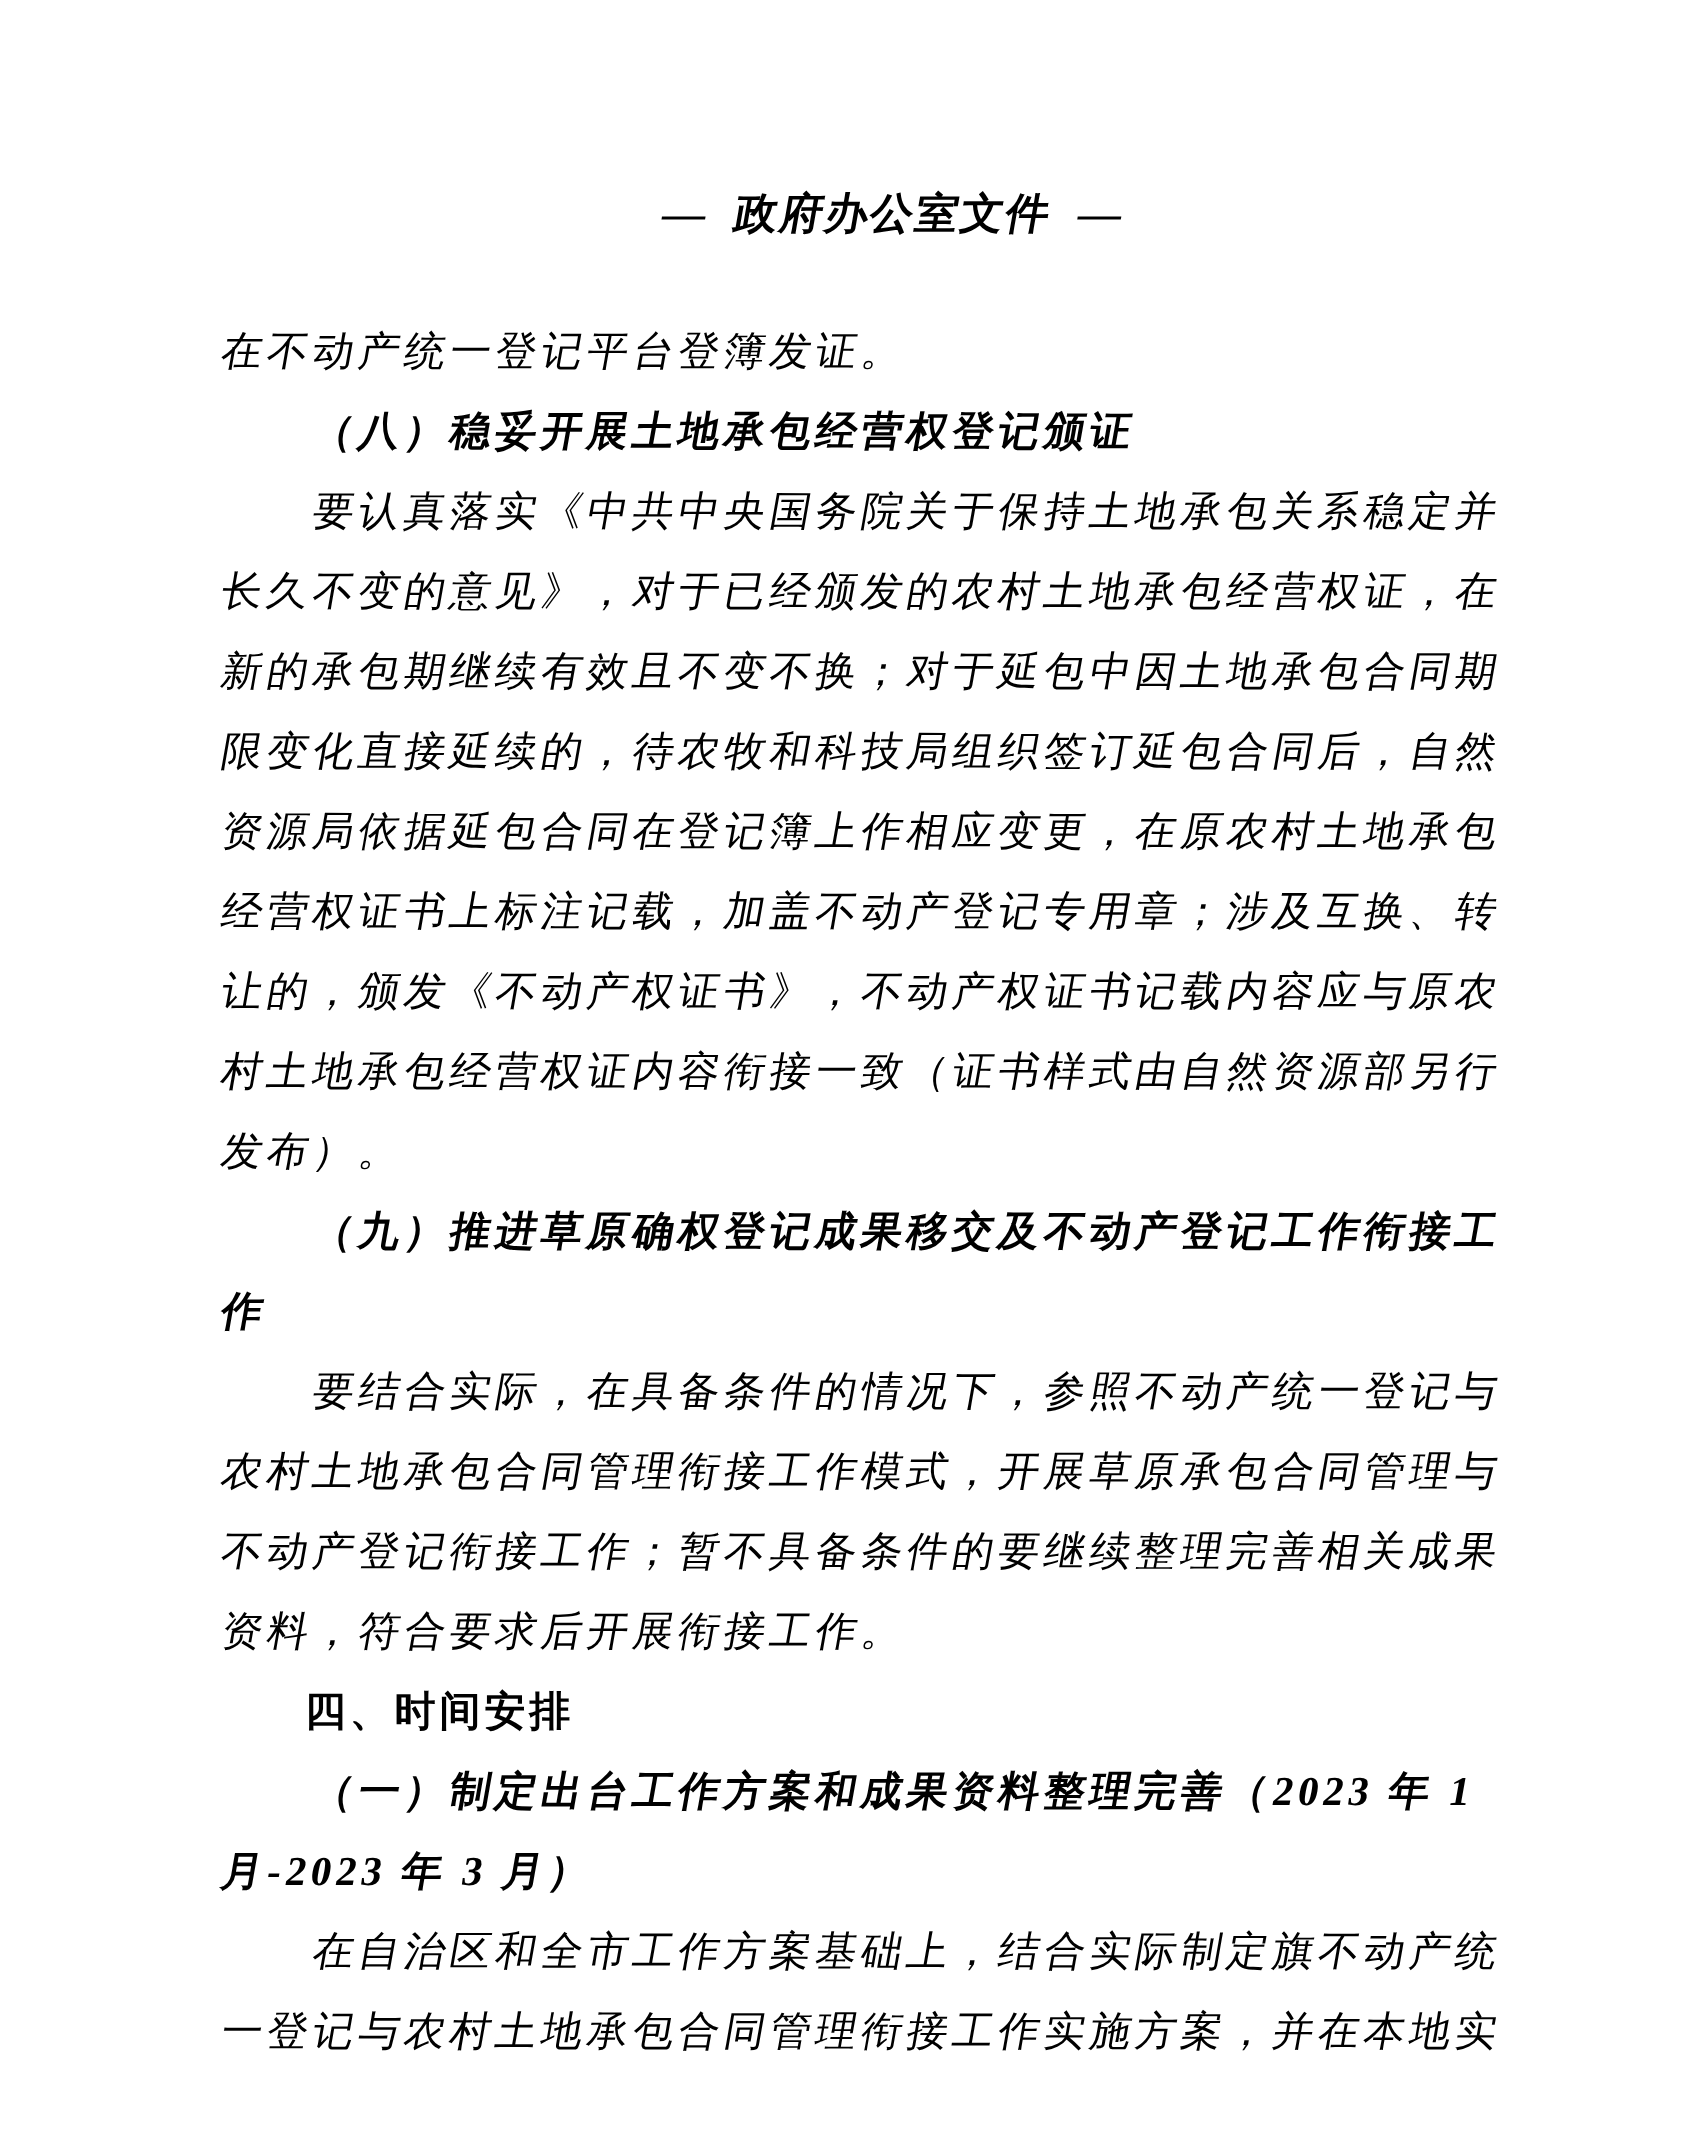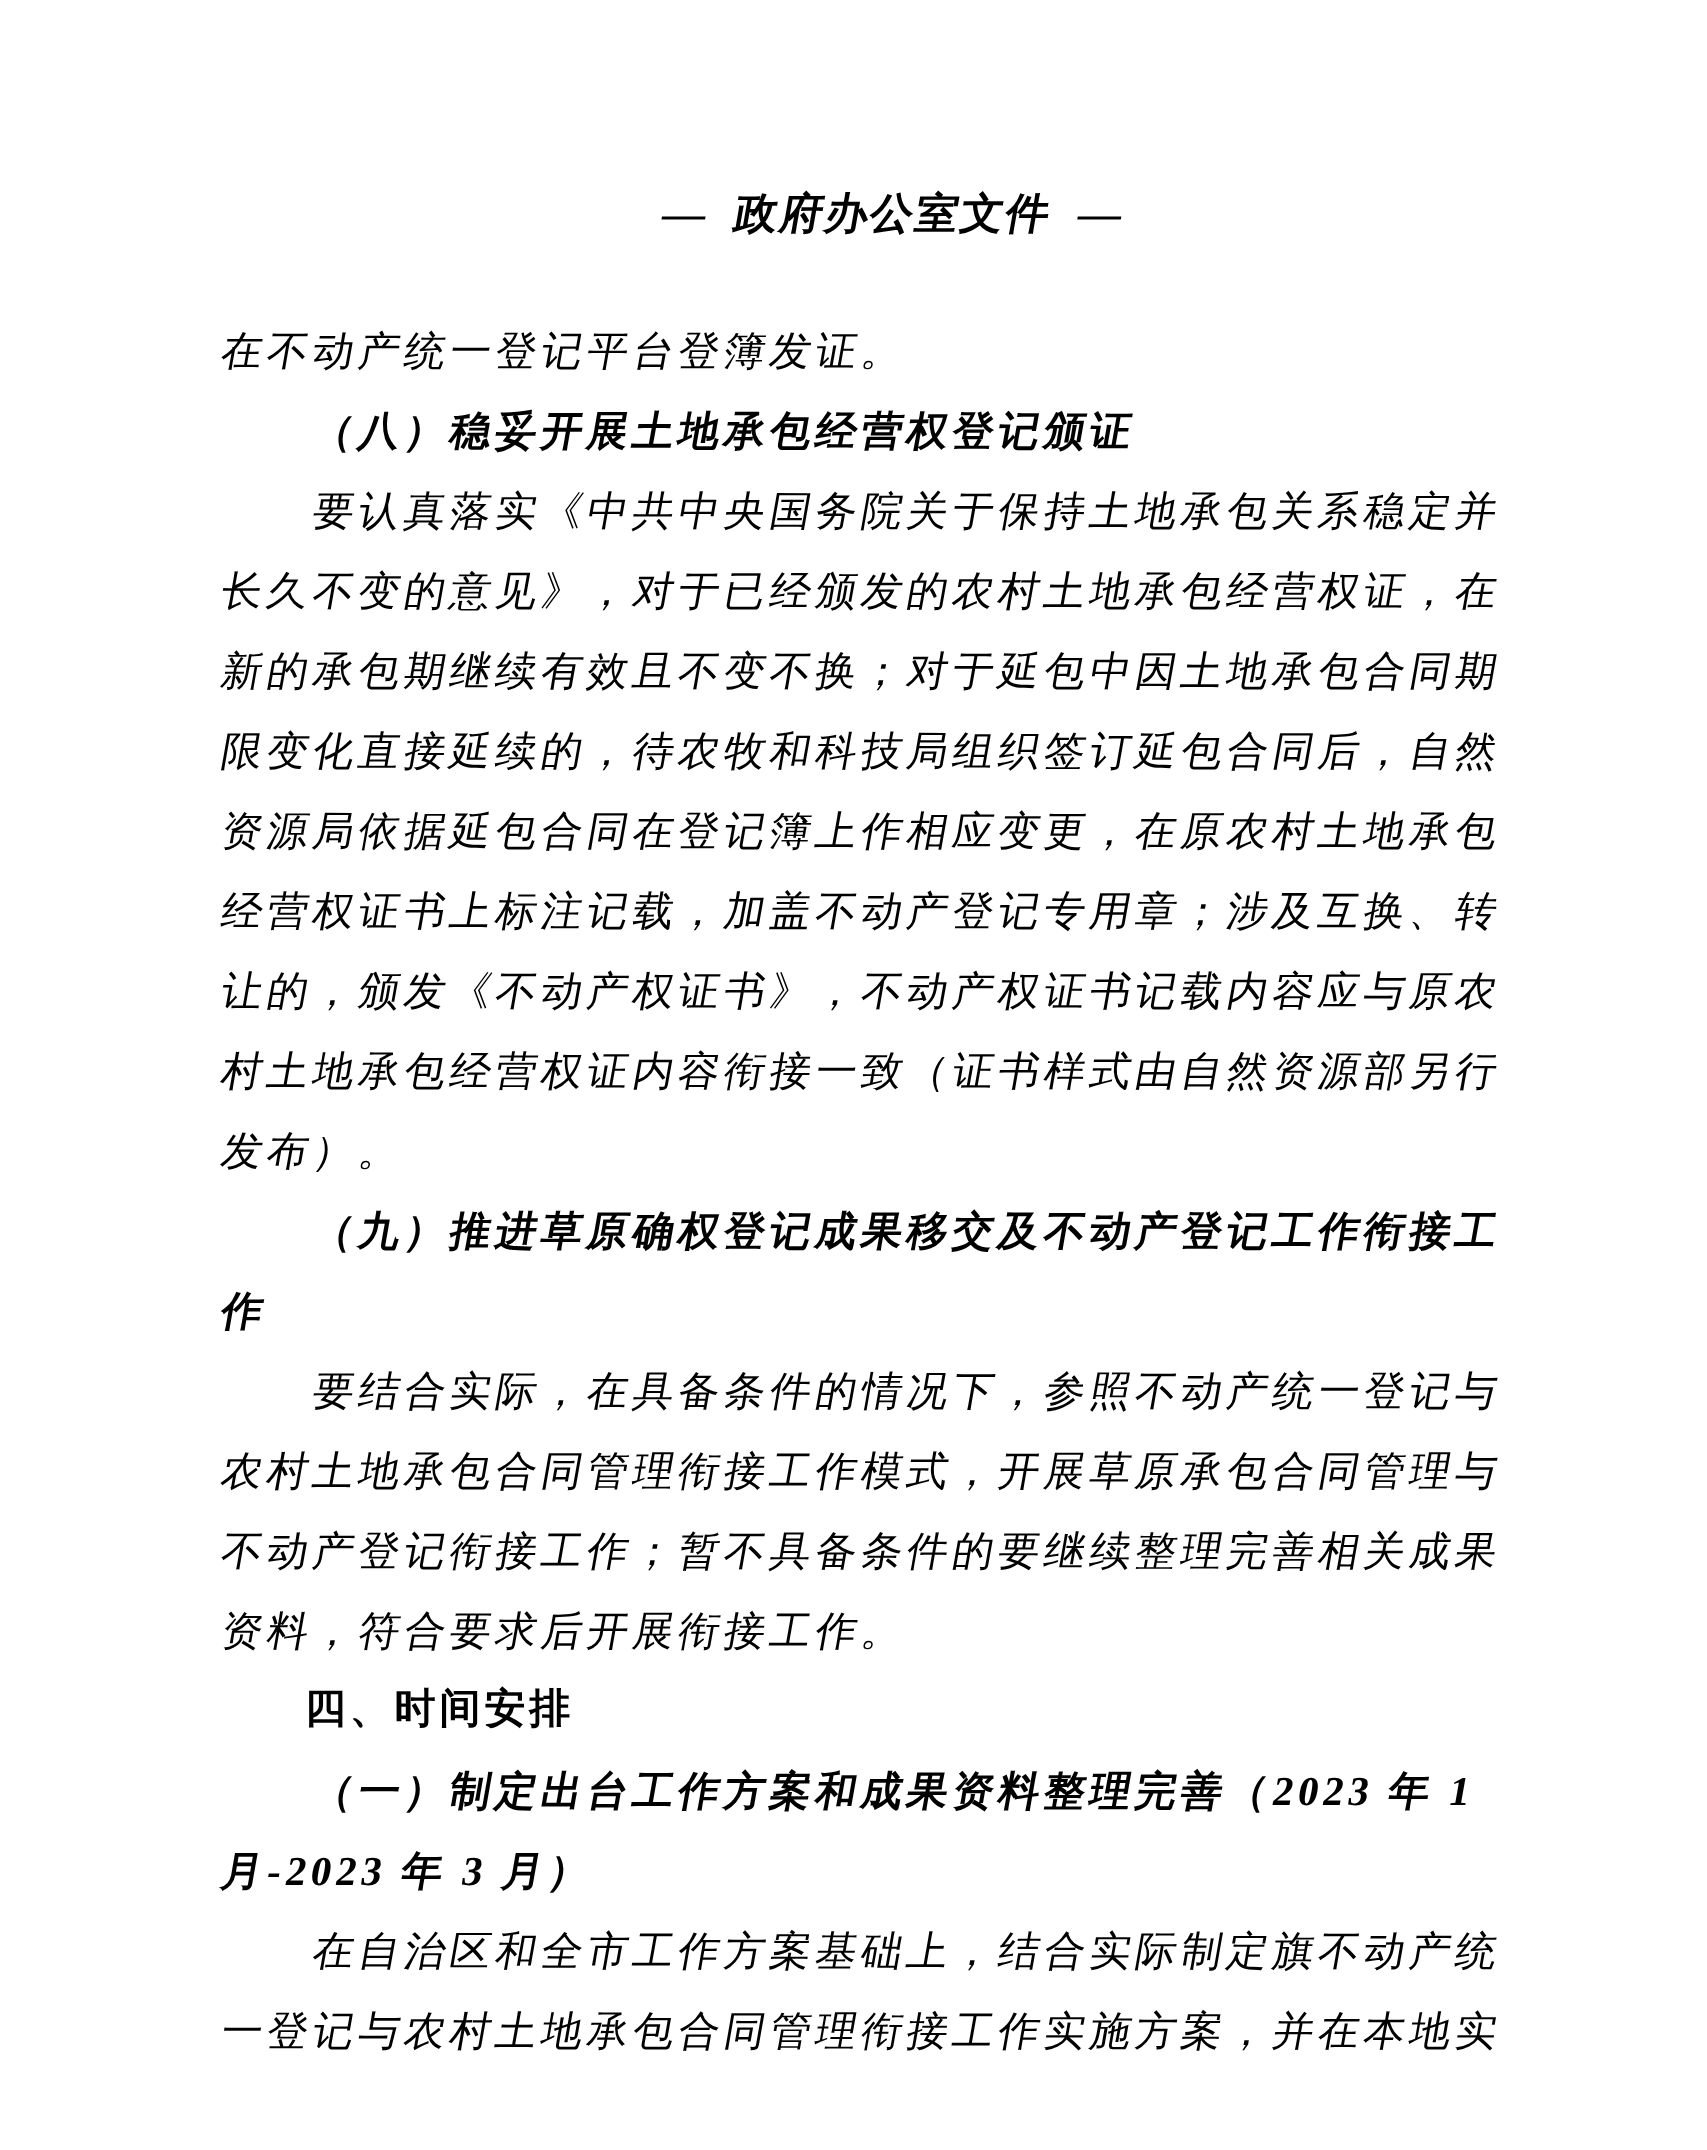--- a/index.html
+++ b/index.html
@@ -30,21 +30,21 @@
     font-size:41px; letter-spacing:4.7px;
     white-space:pre;
   }
   .style-body .line,
   .style-bold .line {
     font-family:"Liberation Serif","DejaVu Serif",serif;
     transform:skewX(-10deg); transform-origin:0 100%;
   }
   .style-bold .line { font-weight:bold; }
   .style-hei .line {
-    font-family:Liberation Mono, monospace;
+    font-family:Liberation Serif, serif;
     font-weight:bold; letter-spacing:3.9px; transform:none;
   }
 </style>
 </head>
 <body>
 
 <div class="page">
 
   <div class="doc-header">
     <span class="hdr-dash left">—</span><span class="hdr-title">政府办公室文件</span><span class="hdr-dash right">—</span>

